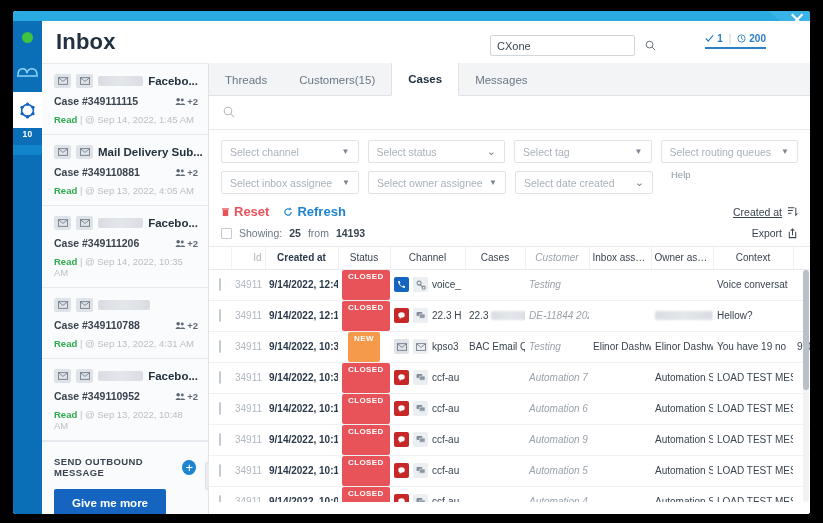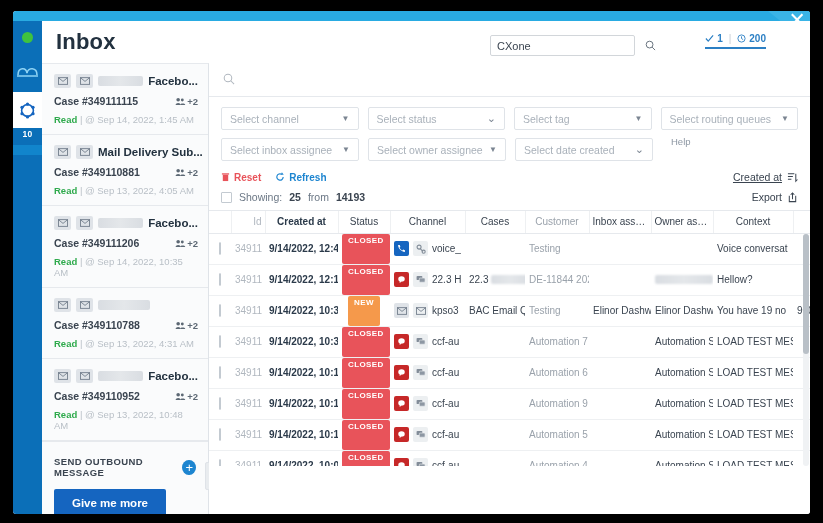--- a/index.html
+++ b/index.html
@@ -185,21 +185,21 @@
   .select .car.big { font-size: 11px; }
   .help-link {
     position: absolute; left: 462px; top: 39px;
     font-size: 9.5px; color: #8d97a3; cursor: pointer;
   }
   .actions {
     display: flex; align-items: center; justify-content: space-between;
     padding: 2px 12px 0;
   }
   .actions-left { display: flex; align-items: center; gap: 14px; }
-  .act { display: flex; align-items: center; gap: 4px; font-size: 10px; cursor: pointer; justify-content: flex-end; }
+  .act { display: flex; align-items: center; gap: 4px; font-size: 13px; cursor: pointer; justify-content: flex-end; }
   .act.reset { color: #e8535a; font-weight: 700; }
   .act.refresh { color: #1d85d0; font-weight: 700; }
   .sortby {
     display:flex; align-items:center; gap: 5px; font-size: 10.5px; color: #3a4450;
     cursor: pointer;
   }
   .sortby .lbl { text-decoration: underline; }
   .showbar {
     display: flex; align-items: center; justify-content: space-between;
     padding: 8px 12px 7px; border-bottom: 1px solid #e6e9ed;
@@ -223,21 +223,21 @@
     height: 29px; font-size: 10px; color: #3a4450;
     border-bottom: 1px solid #eef0f2;
     padding: 0 4px; overflow: hidden; white-space: nowrap;
   }
   .c-cb { width: 22px; text-align: center; }
   .c-id { width: 34px; color: #b0b7bf; text-align: right; }
   .c-cr { width: 73px; font-weight: 700; color: #2b3a4a; }
   .c-st { width: 52px; text-align: center; }
   .c-ch { width: 75px; }
   .c-q  { width: 60px; }
-  .c-cu { width: 64px; color: #9aa2ab; }
+  .c-cu { width: 64px; color: #9aa2ab; font-style: italic; }
   .c-ia { width: 62px; }
   .c-oa { width: 62px; }
   .c-cx { width: 80px; }
   .c-ex { width: 36px; }
   .badge {
     display: inline-block; color: #fff; font-size: 8px; font-weight: 700;
     padding: 2px 6px 19px; border-radius: 2px; letter-spacing: .4px;
   }
   .badge.closed { background: #e8535a; }
   .badge.new { background: #f5994b; }
@@ -494,20 +494,26 @@
         
 
         <div class="collapse-btn">
           <svg width="6" height="10" viewBox="0 0 6 10">
             <polyline points="4.6,1 1.2,5 4.6,9" fill="none" stroke="#8d97a3" stroke-width="1.2"></polyline>
           </svg>
         </div>
       </div>
 
       <div class="panel">
+        <div class="tabs" id="tabs">
+            <div class="tab">Threads</div>
+            <div class="tab">Customers(15)</div>
+            <div class="tab active">Cases</div>
+            <div class="tab">Messages</div>
+          </div>
 
         <div class="panel-search">
           <span>
             <svg width="12" height="12" viewBox="0 0 13 13">
               <circle cx="5.4" cy="5.4" r="4.1" fill="none" stroke="#b0b7bf" stroke-width="1.1"></circle>
               <line x1="8.4" y1="8.4" x2="12" y2="12" stroke="#b0b7bf" stroke-width="1.1"></line>
             </svg>
           </span>
           <input placeholder="" style="">
         </div>

